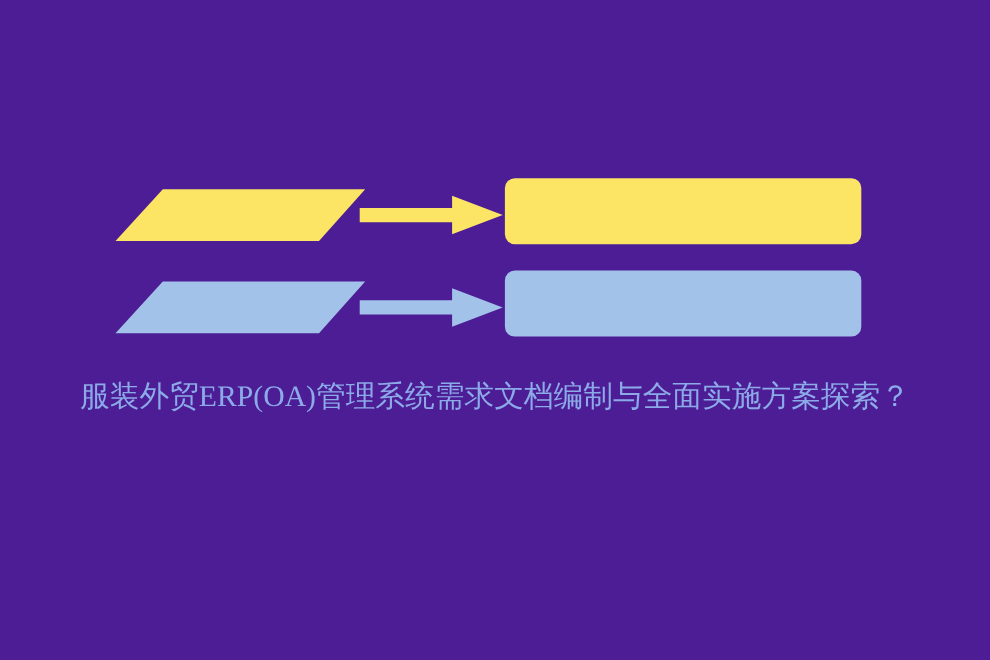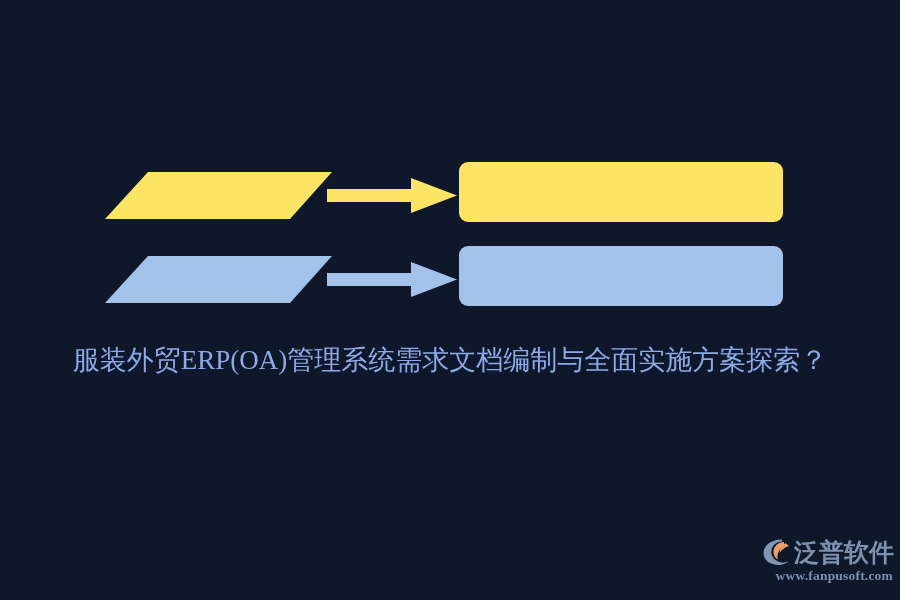--- a/index.html
+++ b/index.html
@@ -11,21 +11,21 @@
     height: 600px;
     background: #ffffff;
     font-family: "Liberation Serif", "DejaVu Serif", serif;
     overflow: hidden;
   }
 
   #stage {
     position: relative;
     width: 900px;
     height: 600px;
-    background: #0f172a;
+    background: #4c1d95;
   }
 
   
   #diagram {
     position: absolute;
     left: 0;
     top: 0;
     width: 900px;
     height: 600px;
   }
@@ -127,30 +127,14 @@
         <polygon points="327,34 411,34 411,23 457,40.5 411,58 411,47 327,47" fill="#a3c2ea"></polygon>
 
         <rect x="459" y="7" width="324" height="60" rx="9" ry="9" fill="#a3c2ea"></rect>
       </svg>
     </div>
 
   </div>
 
   <div id="title">服装外贸ERP(OA)管理系统需求文档编制与全面实施方案探索？</div>
 
-  <div id="watermark">
-    <div id="wm-top">
-      <svg id="wm-mark" viewBox="0 0 60 56" xmlns="http://www.w3.org/2000/svg">
-
-        <path d="M40 3 C16 3 3 17 3 30 C3 44 16 54 33 54 C41 54 48 51 53 47
-                 C45 50 38 50 32 47 C22 42 17 33 19 24 C21 14 29 8 40 7 Z" fill="#8596b3"></path>
-
-        <path d="M44 8 C33 9 25 15 23 25 C22 32 25 39 31 43
-                 C30 32 34 22 44 16 Z" fill="#e8a06a"></path>
-
-        <path d="M47 10 C40 15 36 22 35 30 C40 23 47 18 54 16 Z" fill="#e8a06a"></path>
-      </svg>
-      <div id="wm-brand">泛普软件</div>
-    </div>
-    <div id="wm-url">www.fanpusoft.com</div>
-  </div>
 
 </div>
 
 </body></html>

